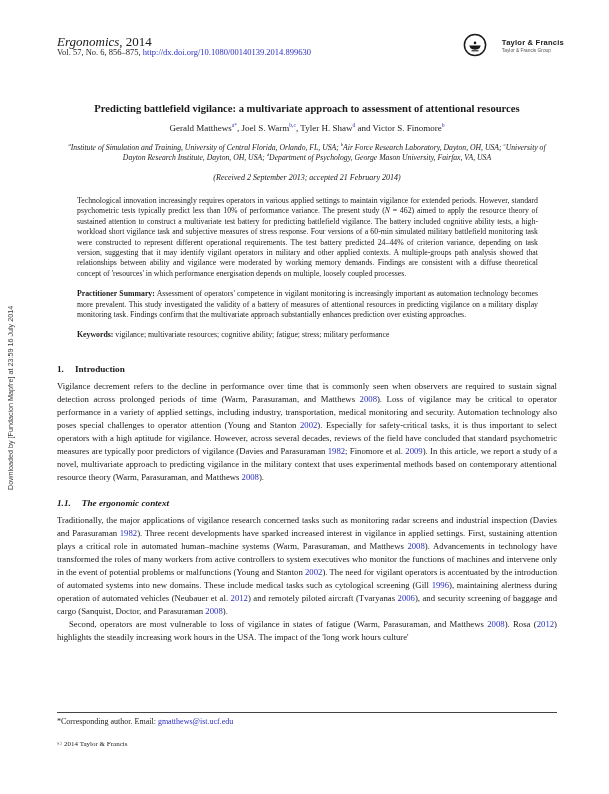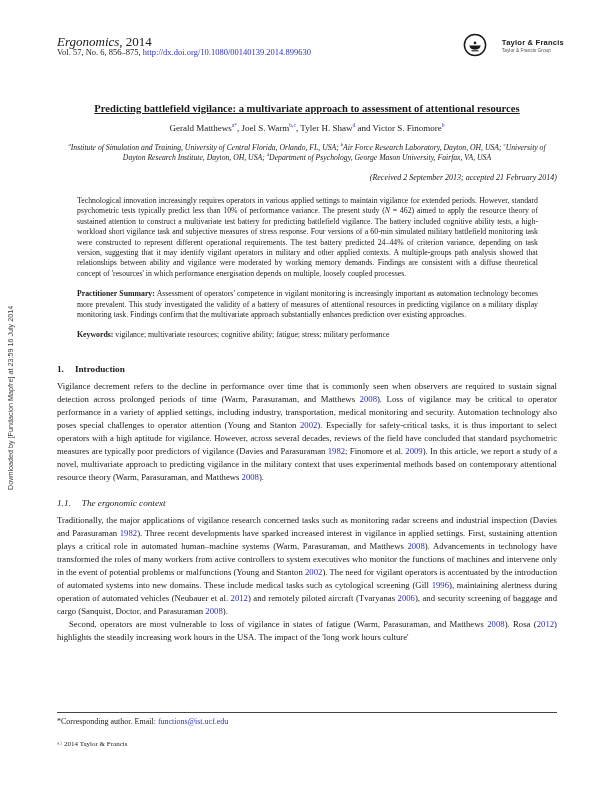--- a/index.html
+++ b/index.html
@@ -12,31 +12,31 @@
   sup{font-size:62%;line-height:0;vertical-align:super;}
 
   .journal-line{font-size:13px;line-height:11px;}
   .vol-line{font-size:8.5px;line-height:11px;}
 
   .logo{position:absolute;top:33px;right:45px;display:flex;align-items:center;gap:15px;
         font-family:"Liberation Sans","DejaVu Sans",sans-serif;}
   .logo-title{font-size:7.6px;font-weight:bold;color:#222;letter-spacing:.2px;}
   .logo-sub{font-size:4.8px;color:#555;margin-top:1px;}
 
-  .title{font-size:10.6px;font-weight:bold;text-align:center;margin:44px 0 0 0;line-height:13px;text-decoration:underline;}
+  .title{font-size:10.6px;font-weight:bold;text-align:center;margin:44px 0 0 0;line-height:13px;}
   .authors{font-size:9px;text-align:center;margin-top:8px;}
   .affiliations{font-size:7.7px;font-style:italic;text-align:center;line-height:10px;margin-top:10px;}
-  .received{font-size:8px;font-style:italic;text-align:right;margin-top:10px;}
+  .received{font-size:8px;font-style:italic;text-align:center;margin-top:10px;}
 
   .abstract{margin:14px 19px 0 20px;font-size:7.8px;line-height:10.4px;text-align:justify;}
   .abstract p{margin:0;}
   .abstract p + p{margin-top:10px;}
 
   .heading1{font-size:9.2px;font-weight:bold;margin-top:23px;}
-  .heading2{font-size:9.2px;font-weight:normal;font-style:italic;margin-top:14px;}
+  .heading2{font-size:9.2px;font-weight:bold;font-style:italic;margin-top:14px;}
   .hnum{display:inline-block;margin-right:11px;}
   p.body{font-size:8.7px;line-height:13px;text-align:justify;margin:6px 0 0 0;}
   p.body.indent{text-indent:12px;margin-top:0;}
 
   .watermark{position:absolute;left:6px;top:483px;width:0;height:0;}
   .watermark span{display:inline-block;white-space:nowrap;transform:rotate(-90deg);
         transform-origin:0 0;font-family:"Liberation Sans","DejaVu Sans",sans-serif;
         font-size:7.2px;color:#3c3c3c;}
 
   .footrule{position:absolute;left:57px;top:712px;width:500px;border-top:1px solid #444;}
@@ -86,16 +86,16 @@
     <p class="body"><span>Vigilance decrement refers to the decline in performance over time that is commonly seen when observers are required to sustain signal detection across prolonged periods of time (Warm, Parasuraman, and Matthews </span><span class="link">2008</span><span>). Loss of vigilance may be critical to operator performance in a variety of applied settings, including industry, transportation, medical monitoring and security. Automation technology also poses special challenges to operator attention (Young and Stanton </span><span class="link">2002</span><span>). Especially for safety-critical tasks, it is thus important to select operators with a high aptitude for vigilance. However, across several decades, reviews of the field have concluded that standard psychometric measures are typically poor predictors of vigilance (Davies and Parasuraman </span><span class="link">1982</span><span>; Finomore et al. </span><span class="link">2009</span><span>). In this article, we report a study of a novel, multivariate approach to predicting vigilance in the military context that uses experimental methods based on contemporary attentional resource theory (Warm, Parasuraman, and Matthews </span><span class="link">2008</span><span>).</span></p>
 
     <div class="heading2">
       <span class="hnum">1.1.</span><span>The ergonomic context</span>
     </div>
     <p class="body"><span>Traditionally, the major applications of vigilance research concerned tasks such as monitoring radar screens and industrial inspection (Davies and Parasuraman </span><span class="link">1982</span><span>). Three recent developments have sparked increased interest in vigilance in applied settings. First, sustaining attention plays a critical role in automated human–machine systems (Warm, Parasuraman, and Matthews </span><span class="link">2008</span><span>). Advancements in technology have transformed the roles of many workers from active controllers to system executives who monitor the functions of machines and intervene only in the event of potential problems or malfunctions (Young and Stanton </span><span class="link">2002</span><span>). The need for vigilant operators is accentuated by the introduction of automated systems into new domains. These include medical tasks such as cytological screening (Gill </span><span class="link">1996</span><span>), maintaining alertness during operation of automated vehicles (Neubauer et al. </span><span class="link">2012</span><span>) and remotely piloted aircraft (Tvaryanas </span><span class="link">2006</span><span>), and security screening of baggage and cargo (Sanquist, Doctor, and Parasuraman </span><span class="link">2008</span><span>).</span></p>
     <p class="body indent"><span>Second, operators are most vulnerable to loss of vigilance in states of fatigue (Warm, Parasuraman, and Matthews </span><span class="link">2008</span><span>). Rosa (</span><span class="link">2012</span><span>) highlights the steadily increasing work hours in the USA. The impact of the 'long work hours culture'</span></p>
   </div>
 
   <div class="footrule"></div>
-  <div class="corresponding"><span>*Corresponding author. Email: </span><span class="link">functions@ist.ucf.edu</span></div>
+  <div class="corresponding"><span>*Corresponding author. Email: </span><span class="link">gmatthews@ist.ucf.edu</span></div>
   <div class="copyright">© 2014 Taylor &amp; Francis</div>
 
 </div>
 
 </body></html>

